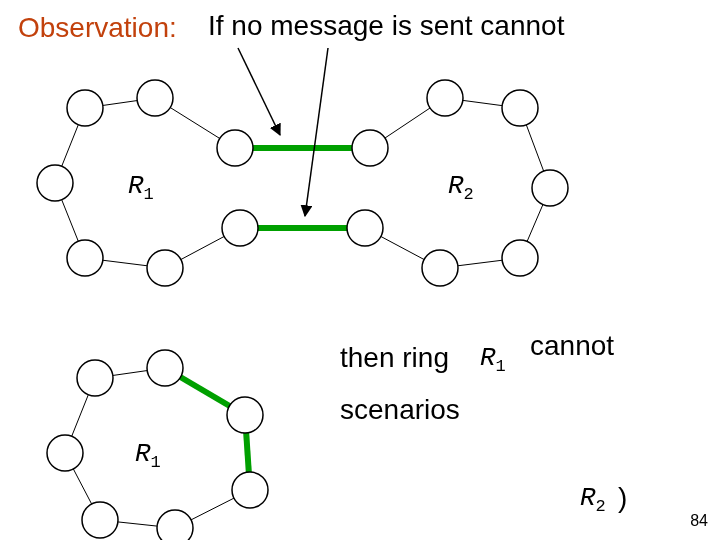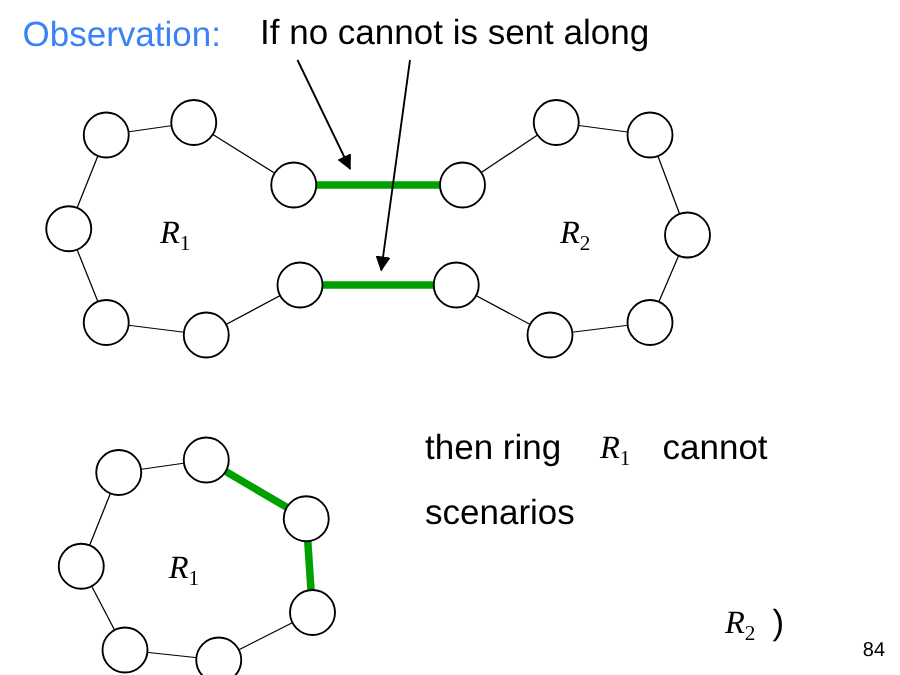--- a/index.html
+++ b/index.html
@@ -15,24 +15,24 @@
     width: 720px;
     height: 540px;
   }
   .label {
     position: absolute;
     font-size: 28px;
     color: #000;
     line-height: 1.25;
   }
   .obs {
-    color: #3b82f6;
+    color: #c2410c;
   }
   .ring-label {
-    font-family: Liberation Serif, serif;
+    font-family: Liberation Mono, monospace;
     font-style: italic;
     font-size: 26px;
   }
   .ring-label .subn {
     font-size: 17px;
     font-style: normal;
     vertical-align: sub;
   }
   .page-num {
     position: absolute;
@@ -41,21 +41,21 @@
     color: #000;
   }
   svg { position: absolute; left: 0; top: 0; }
 </style>
 </head>
 <body>
 
 <div class="stage">
 
   <div class="label obs" style="left:18px; top:10px;">Observation:</div>
-  <div class="label" style="left:208px; top:8px;">If no cannot is sent along</div>
+  <div class="label" style="left:208px; top:8px;">If no message is sent cannot</div>
 
   <svg width="720" height="540">
     <defs>
       <marker id="arrow" viewBox="0 0 10 10" refX="9" refY="5" markerWidth="8" markerHeight="8" orient="auto-start-reverse">
         <path d="M 0 0 L 10 5 L 0 10 z" fill="#000"></path>
       </marker>
     </defs>
 
     <g>
 
@@ -123,21 +123,21 @@
     <span>R</span><span class="subn">2</span>
   </div>
   <div class="label ring-label" style="left:135px; top:438px;">
     <span>R</span><span class="subn">1</span>
   </div>
 
   <div class="label" style="left:340px; top:340px;">then ring</div>
   <div class="label ring-label" style="left:480px; top:342px;">
     <span>R</span><span class="subn">1</span>
   </div>
-  <div class="label" style="left:530px; top:340px;text-align:right;">cannot</div>
+  <div class="label" style="left:530px; top:328px;text-align:right;">cannot</div>
   <div class="label" style="left:340px; top:392px;">scenarios</div>
 
   <div class="label ring-label" style="left:580px; top:482px;">
     <span>R</span><span class="subn">2</span>
   </div>
   <div class="label" style="left:618px; top:480px;">)</div>
 
   <div class="page-num" style="right:12px; bottom:10px;text-align:center;">84</div>
 
 </div>

